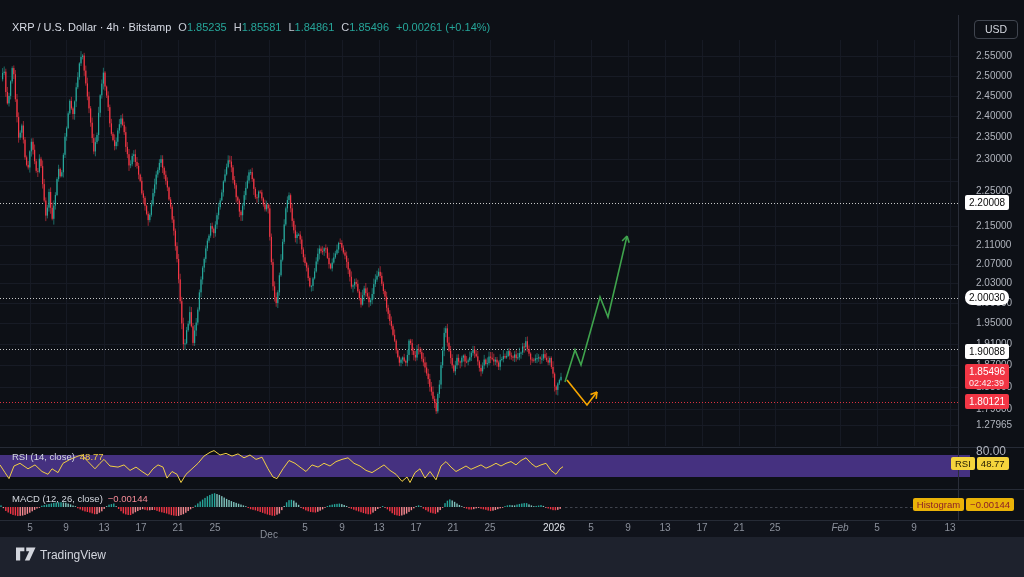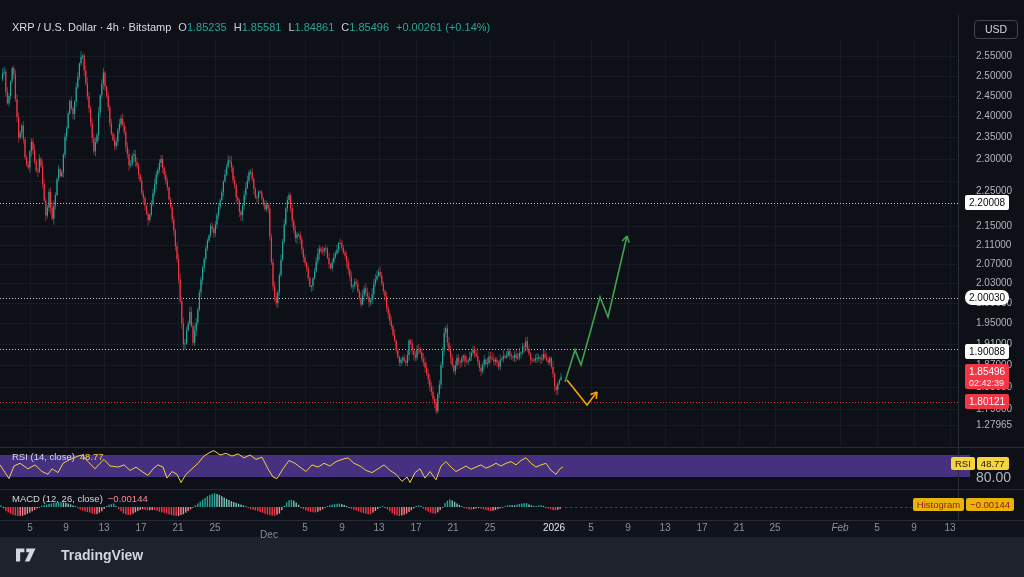--- a/index.html
+++ b/index.html
@@ -20,31 +20,31 @@
   .axis-border{left:958px;top:15px;width:1px;height:522px;background:#2a2e39;}
   .ptick{left:976px;color:#b0b4bd;font-size:10px;line-height:12px;white-space:nowrap;}
   .plabel{left:965px;border-radius:2px;font-size:10px;line-height:13px;padding:1px 4px;white-space:nowrap;z-index:4;}
   .plabel.white{background:#fff;color:#0a0a0a;}
   .plabel.red{background:#f23645;color:#fff;}
   .plabel .sub{display:block;font-size:9px;line-height:10px;color:rgba(255,255,255,.92);}
   .ttick{top:521px;height:14px;color:#8b909b;font-size:10px;text-align:center;line-height:14px;}
   .ttick.major{color:#e2e5ec;font-weight:normal;}
   #rsi-title{left:12px;top:451px;font-size:9.5px;color:#d5d9e0;white-space:nowrap;z-index:3;}
   #rsi-title b{color:#f2cf44;font-weight:normal;margin-left:5px;}
-  #rsi-top-tick{left:976px;top:469px;font-size:14px;color:#b0b4bd;z-index:3;}
+  #rsi-top-tick{left:976px;top:444px;font-size:12px;color:#b0b4bd;z-index:3;}
   #rsi-badges{left:951px;top:457px;display:flex;gap:2px;z-index:4;}
   .ybadge{background:#f5d43c;color:#231a02;font-size:9.5px;line-height:13px;padding:0 4px;border-radius:2px;}
   #macd-title{left:12px;top:493px;font-size:9.5px;color:#d5d9e0;white-space:nowrap;z-index:3;}
   #macd-title b{color:#f48a96;font-weight:normal;margin-left:5px;}
   #macd-badges{right:10px;top:498px;display:flex;gap:2px;z-index:4;}
   .pbadge{background:#eab308;color:#8c1f28;font-size:9.5px;line-height:13px;padding:0 4px;border-radius:2px;}
   #axis-strip{left:0;top:521px;width:1024px;height:16px;background:#10131b;}
   #bottom-strip{left:0;top:537px;width:1024px;height:40px;background:#1e222d;}
-  #tv-logo{left:16px;top:547px;display:flex;align-items:center;gap:22px;color:#d3d6de;
-           font-size:14px;font-weight:bold;}
+  #tv-logo{left:16px;top:547px;display:flex;align-items:center;gap:1px;color:#d3d6de;
+           font-size:12px;font-weight:normal;}
 </style>
 </head>
 <body>
 
 <div id="stage">
 
 
   <svg id="chart-svg" class="abs" width="1024" height="577">
       <line x1="30.5" y1="40" x2="30.5" y2="446" stroke="#161a24" stroke-width="1"></line>
       <line x1="66.5" y1="40" x2="66.5" y2="446" stroke="#161a24" stroke-width="1"></line>

